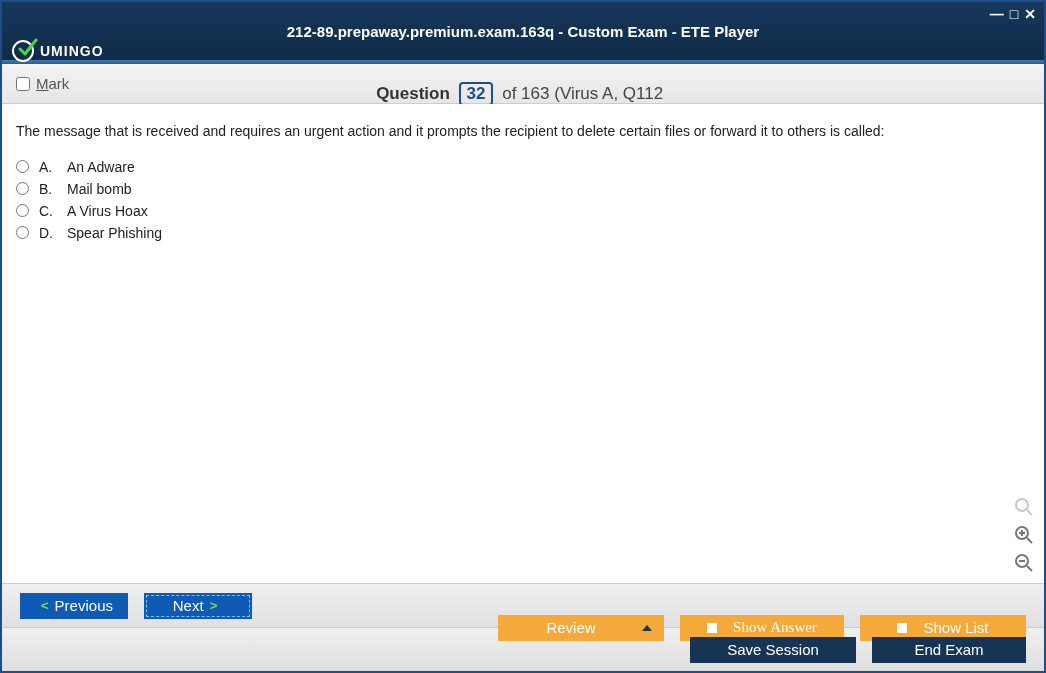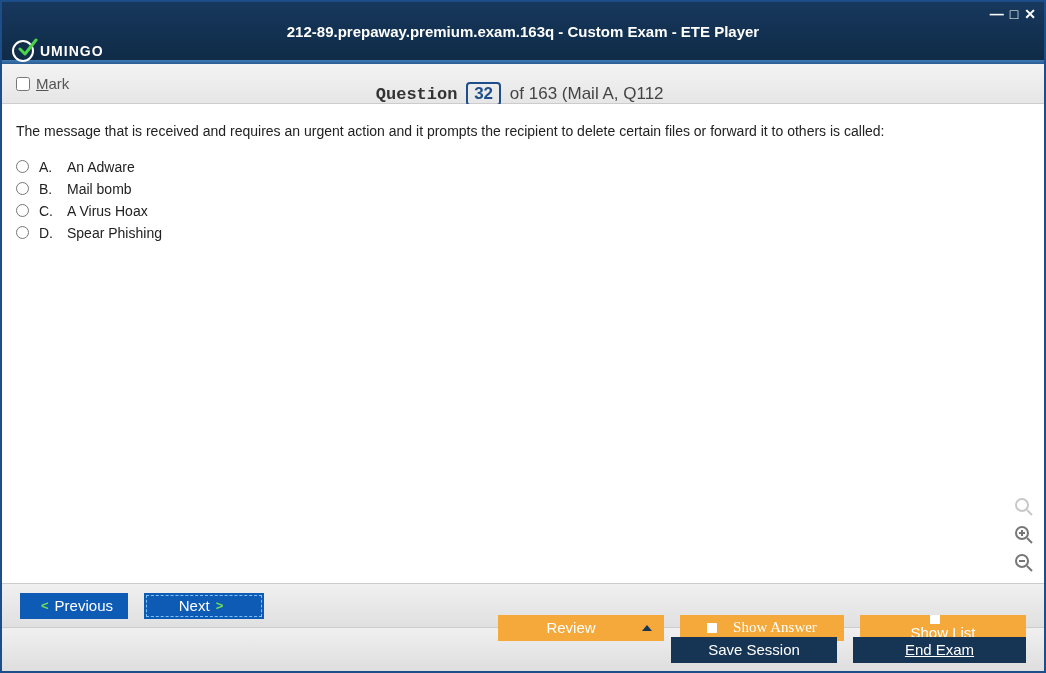--- a/index.html
+++ b/index.html
@@ -13,21 +13,21 @@
   .title-text { position:absolute; left:50%; transform:translateX(-50%); font-weight:bold; font-size:15px; color:#fff;}
   .win-controls { position:absolute; top:4px; right:8px; display:flex; gap:6px; color:#fff; font-size:14px; font-weight:bold;}
   .win-controls span { cursor:pointer; font-family: sans-serif;}
   .titlebar-underline{ height:4px; background:linear-gradient(#3f7ab6,#2a5c91);}
   
   .qheader { background: linear-gradient(#f3f3f3,#e6e6e6); height:40px; border-bottom:1px solid #ccc; display:flex; padding:0 14px; color:#555; }
   .mark-wrap { display:flex; align-items:center; gap:6px; font-size:15px;}
   .mark-wrap input { width:14px; height:14px;}
   .mark-label u { text-decoration: underline; }
   .qcenter { flex:1; text-align:center; font-size:17px; color:#444;}
-  .qcenter b { color:#333;font-family:Liberation Mono, monospace; }
+  .qcenter b { color:#333; }
   .qnum { display:inline-block; border:2px solid #1d4e89; border-radius:4px; color:#1d4e89; padding:0 6px; font-weight:bold; margin:18px 4px;}
   
   .qbody { flex:1; padding:18px 14px 10px 14px; color:#222; font-size:14px; position:relative; background:#fff;}
   .qtext { margin-bottom:18px; line-height:1.35;}
   .options { display:flex; flex-direction:column; gap:6px; }
   .opt { display:flex; align-items:center; gap:10px; }
   .opt input { width:13px; height:13px;}
   .opt-letter { width:18px; display:inline-block;}
   .tools { position:absolute; right:8px; bottom:8px; display:flex; flex-direction:column; gap:4px; align-items:center;}
   .tool { width:24px; height:24px; display:flex; align-items:center; justify-content:center; color:#888; cursor:pointer; border-radius:3px;}
@@ -40,23 +40,23 @@
   .btn-orange { background:#f4a93a;margin-top:44px; }
   .btn-dark { background:#163555; }
   .chev { font-size:13px; font-weight:bold; padding:0 6px;}
   .chev-green { color:#6ee05a;}
   .spacer { flex:1;}
   .btn .sq { width:10px; height:10px; background:#fff; display:inline-block; margin-right:16px;}
   .btn.review::after{ content:""; position:absolute; right:12px; top:50%; transform:translateY(-50%); width:0;height:0; border-left:5px solid transparent;border-right:5px solid transparent;border-bottom:6px solid #163555;}
   .btn.review { padding-right:34px;}
   
   .bar2 { background: linear-gradient(#f0f0f0,#dedede); height:44px; border-top:1px solid #ccc; display:flex; align-items:center; justify-content:flex-end; padding:0 18px; gap:16px;}
-  .w-prev{width:108px;} .w-next{width:120px;}
-  .w-rev{width:166px;} .w-ans{width:164px;font-family:Liberation Serif, serif;} .w-list{width:166px;flex-direction:column;}
-  .w-save{width:166px;} .w-end{width:173px;text-decoration:underline;}
+  .w-prev{width:108px;} .w-next{width:108px;}
+  .w-rev{width:166px;} .w-ans{width:164px;font-family:Liberation Serif, serif;} .w-list{width:166px;}
+  .w-save{width:166px;} .w-end{width:154px;}
 </style>
 </head>
 <body>
 
 <div class="app">
 
   <div class="titlebar">
     <div class="logo">
       <span class="logo-mark">
         <svg width="22" height="22" viewBox="0 0 22 22">
@@ -77,21 +77,21 @@
   <div class="qheader">
     <label class="mark-wrap">
       <input type="checkbox" style="">
       <span class="mark-label"><u>M</u>ark</span>
     </label>
     <div class="qcenter">
       <b>Question</b>
       <span class="qnum">32</span>
       <span>of</span>
       <span>163</span>
-      <span>(Mail A, Q112</span>
+      <span>(Virus A, Q112</span>
     </div>
     <div style="width:60px"></div>
   </div>
 
   <div class="qbody">
     <div class="qtext">The message that is received and requires an urgent action and it prompts the recipient to delete certain files or forward it to others is called:</div>
     <div class="options">
       <label class="opt">
         <input type="radio" name="ans" style="">
         <span class="opt-letter">A.</span>

